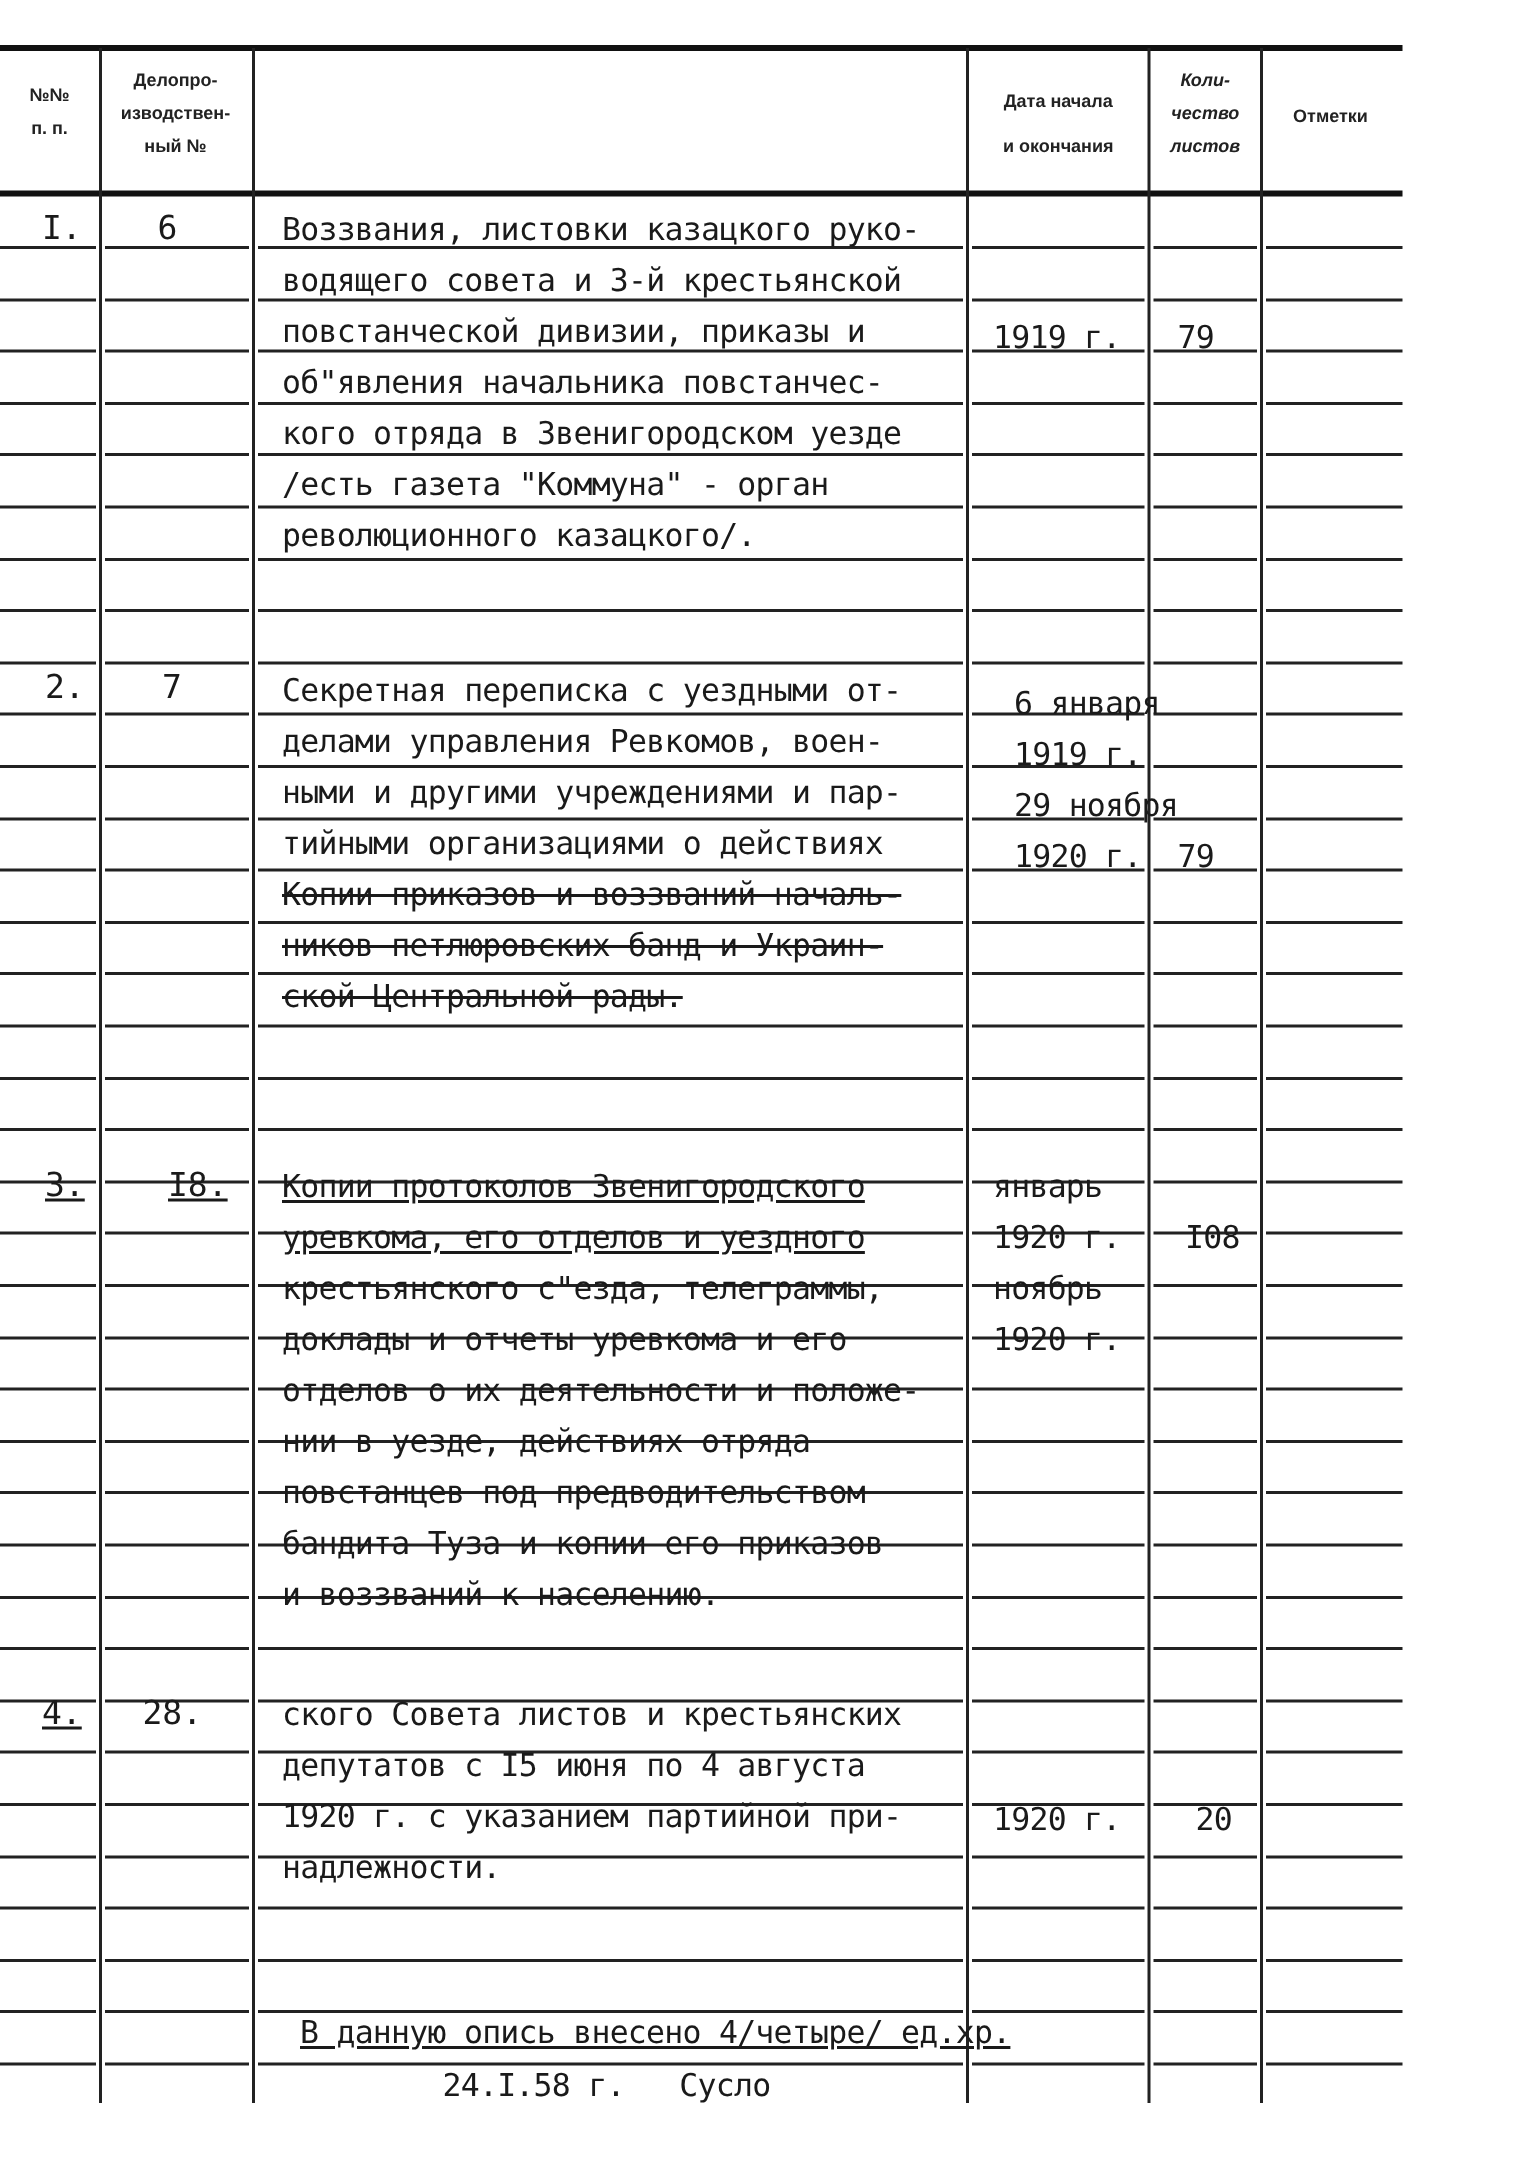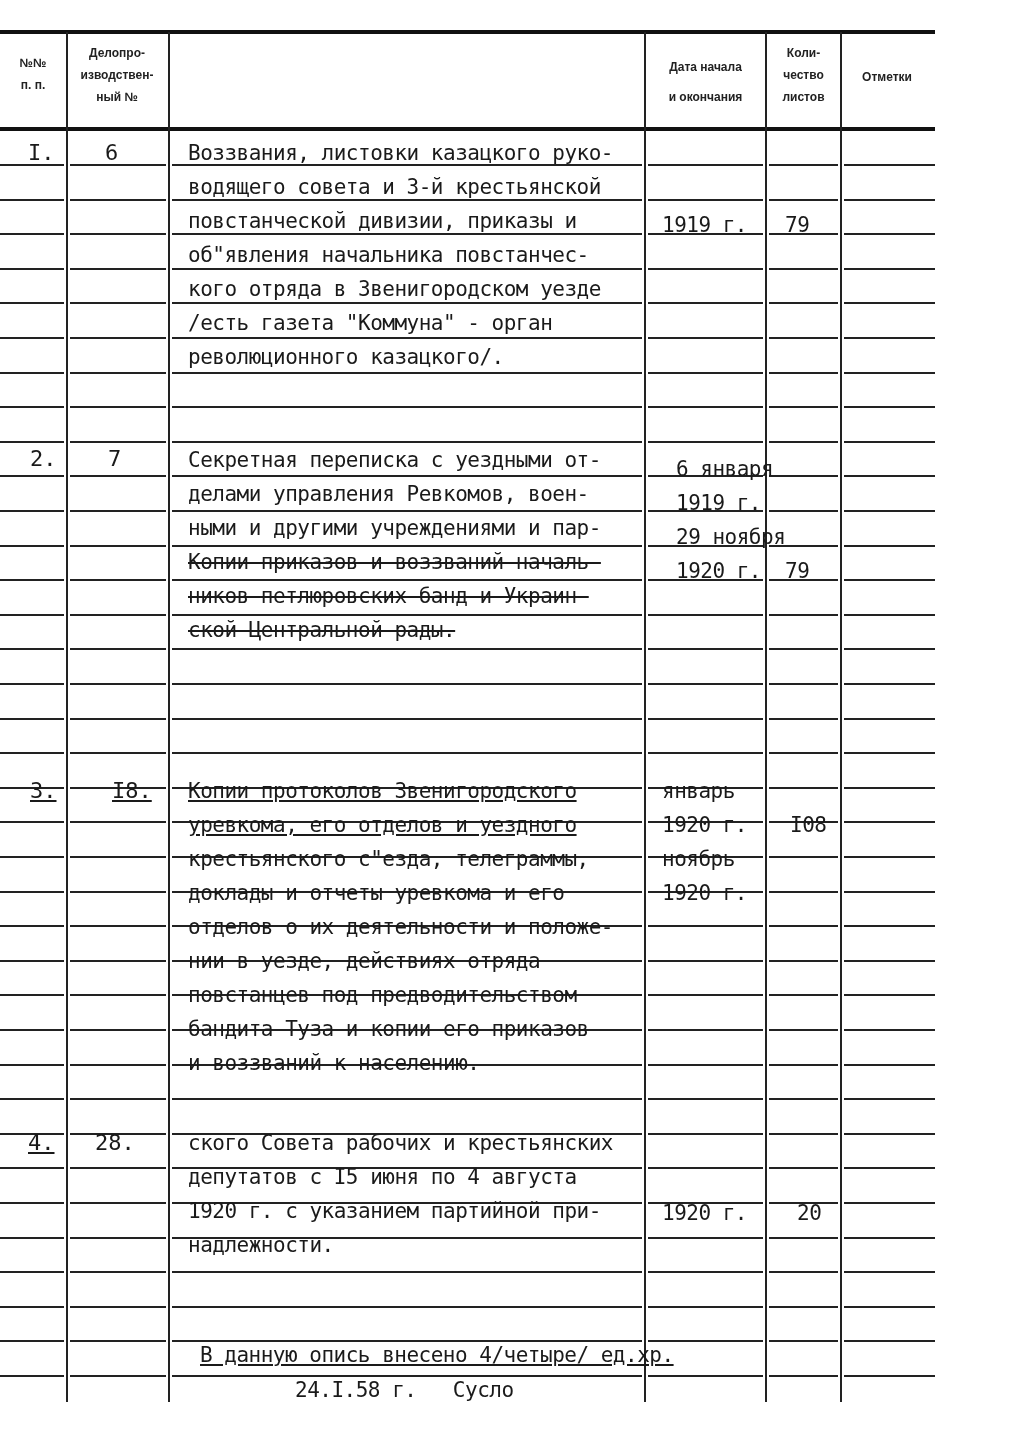--- a/index.html
+++ b/index.html
@@ -253,21 +253,21 @@
   </div>
   <div class="hdr" style="left:68px;top:42px;width:98px;">
     <div>Делопро-</div>
     <div>изводствен-</div>
     <div>ный №</div>
   </div>
   <div class="hdr" style="left:646px;top:52px;width:119px;line-height:30px;">
     <div>Дата начала</div>
     <div>и окончания</div>
   </div>
-  <div class="hdr" style="left:767px;top:42px;width:73px;">
+  <div class="hdr" style="left:767px;top:42px;width:73px;font-style:italic;">
     <div>Коли-</div>
     <div>чество</div>
     <div>листов</div>
   </div>
   <div class="hdr" style="left:842px;top:66px;width:90px;">Отметки</div>
 
   <div class="num" style="left:28px;top:136px;">I.</div>
   <div class="num" style="left:105px;top:136px;">6</div>
   <div class="cell" style="left:188px;top:136px;">
     <div>Воззвания, листовки казацкого руко-</div>
@@ -280,20 +280,21 @@
   </div>
   <div class="cell" style="left:662px;top:208px;">1919 г.</div>
   <div class="cell" style="left:785px;top:208px;">79</div>
 
   <div class="num" style="left:30px;top:442px;">2.</div>
   <div class="num" style="left:108px;top:442px;">7</div>
   <div class="cell" style="left:188px;top:443px;">
     <div>Секретная переписка с уездными от-</div>
     <div>делами управления Ревкомов, воен-</div>
     <div>ными и другими учреждениями и пар-</div>
+    <div>тийными организациями о действиях</div>
     <div class="strike">Копии приказов и воззваний началь-</div>
     <div class="strike">ников петлюровских банд и Украин-</div>
     <div class="strike">ской Центральной рады.</div>
   </div>
   <div class="cell" style="left:662px;top:452px;margin-left:14px;">
     <div>6 января</div>
     <div>1919 г.</div>
     <div>29 ноября</div>
     <div>1920 г.</div>
   </div>
@@ -316,21 +317,21 @@
     <div>январь</div>
     <div>1920 г.</div>
     <div>ноябрь</div>
     <div>1920 г.</div>
   </div>
   <div class="cell" style="left:790px;top:808px;">I08</div>
 
   <div class="num ul" style="left:28px;top:1126px;">4.</div>
   <div class="num" style="left:95px;top:1126px;">28.</div>
   <div class="cell" style="left:188px;top:1126px;">
-    <div>ского Совета рабочих и крестьянских</div>
+    <div>ского Совета листов и крестьянских</div>
     <div>депутатов с I5 июня по 4 августа</div>
     <div>1920 г. с указанием партийной при-</div>
     <div>надлежности.</div>
   </div>
   <div class="cell" style="left:662px;top:1196px;">1920 г.</div>
   <div class="cell" style="left:797px;top:1196px;">20</div>
 
   <div class="cell ul" style="left:200px;top:1338px;">В данную опись внесено 4/четыре/ ед.хр.</div>
   <div class="cell" style="left:295px;top:1373px;white-space:pre;">24.I.58 г.   Сусло</div>
 </div>

